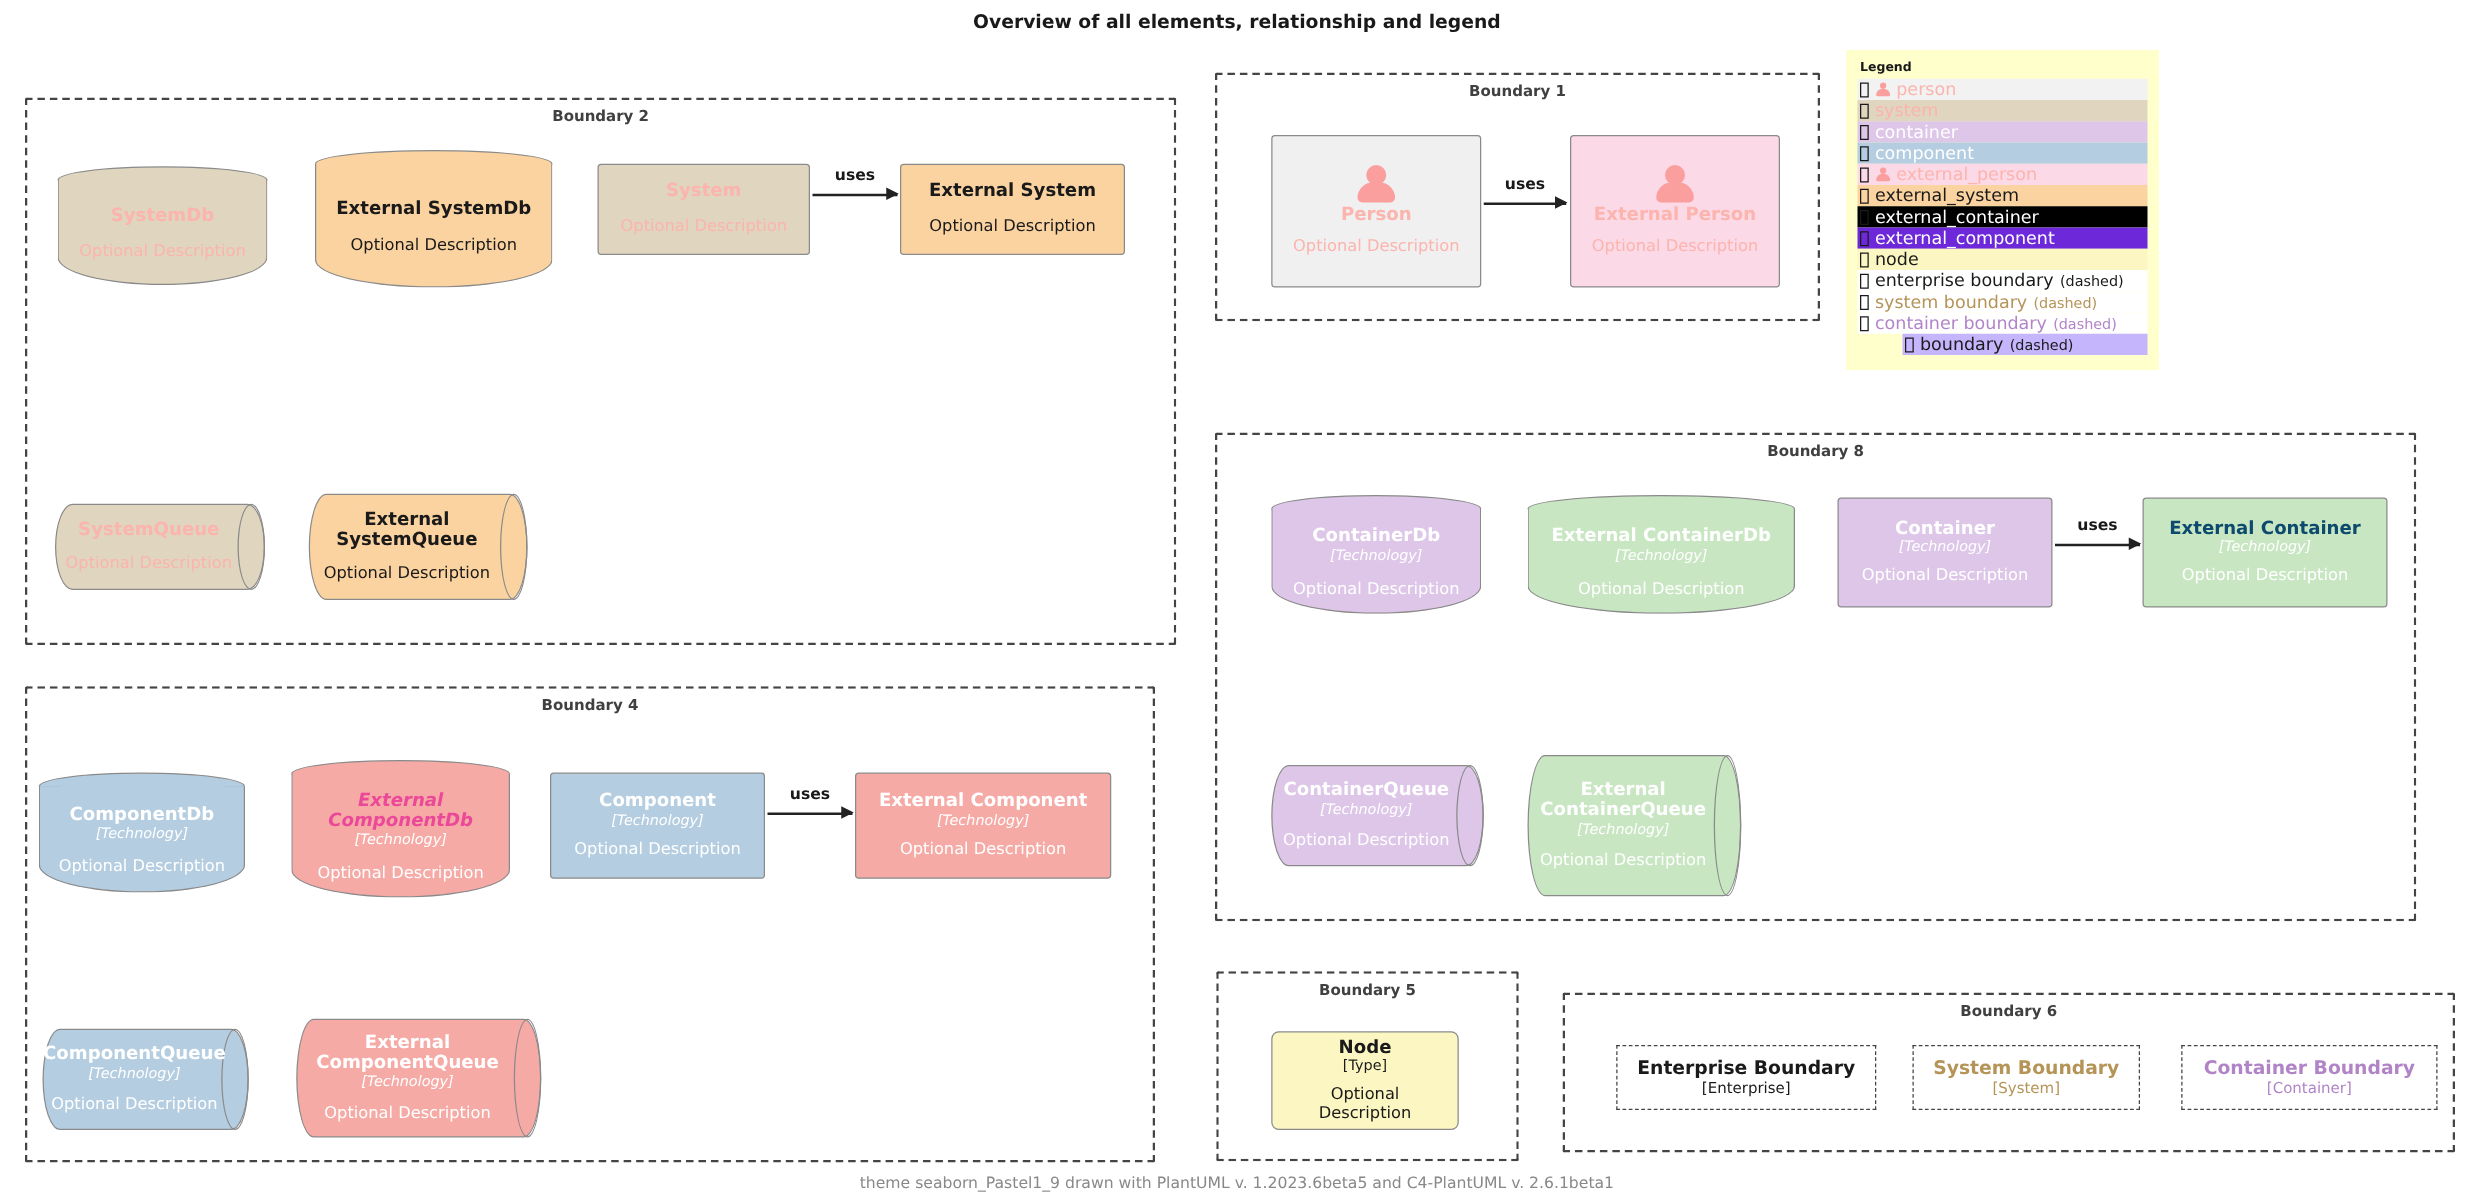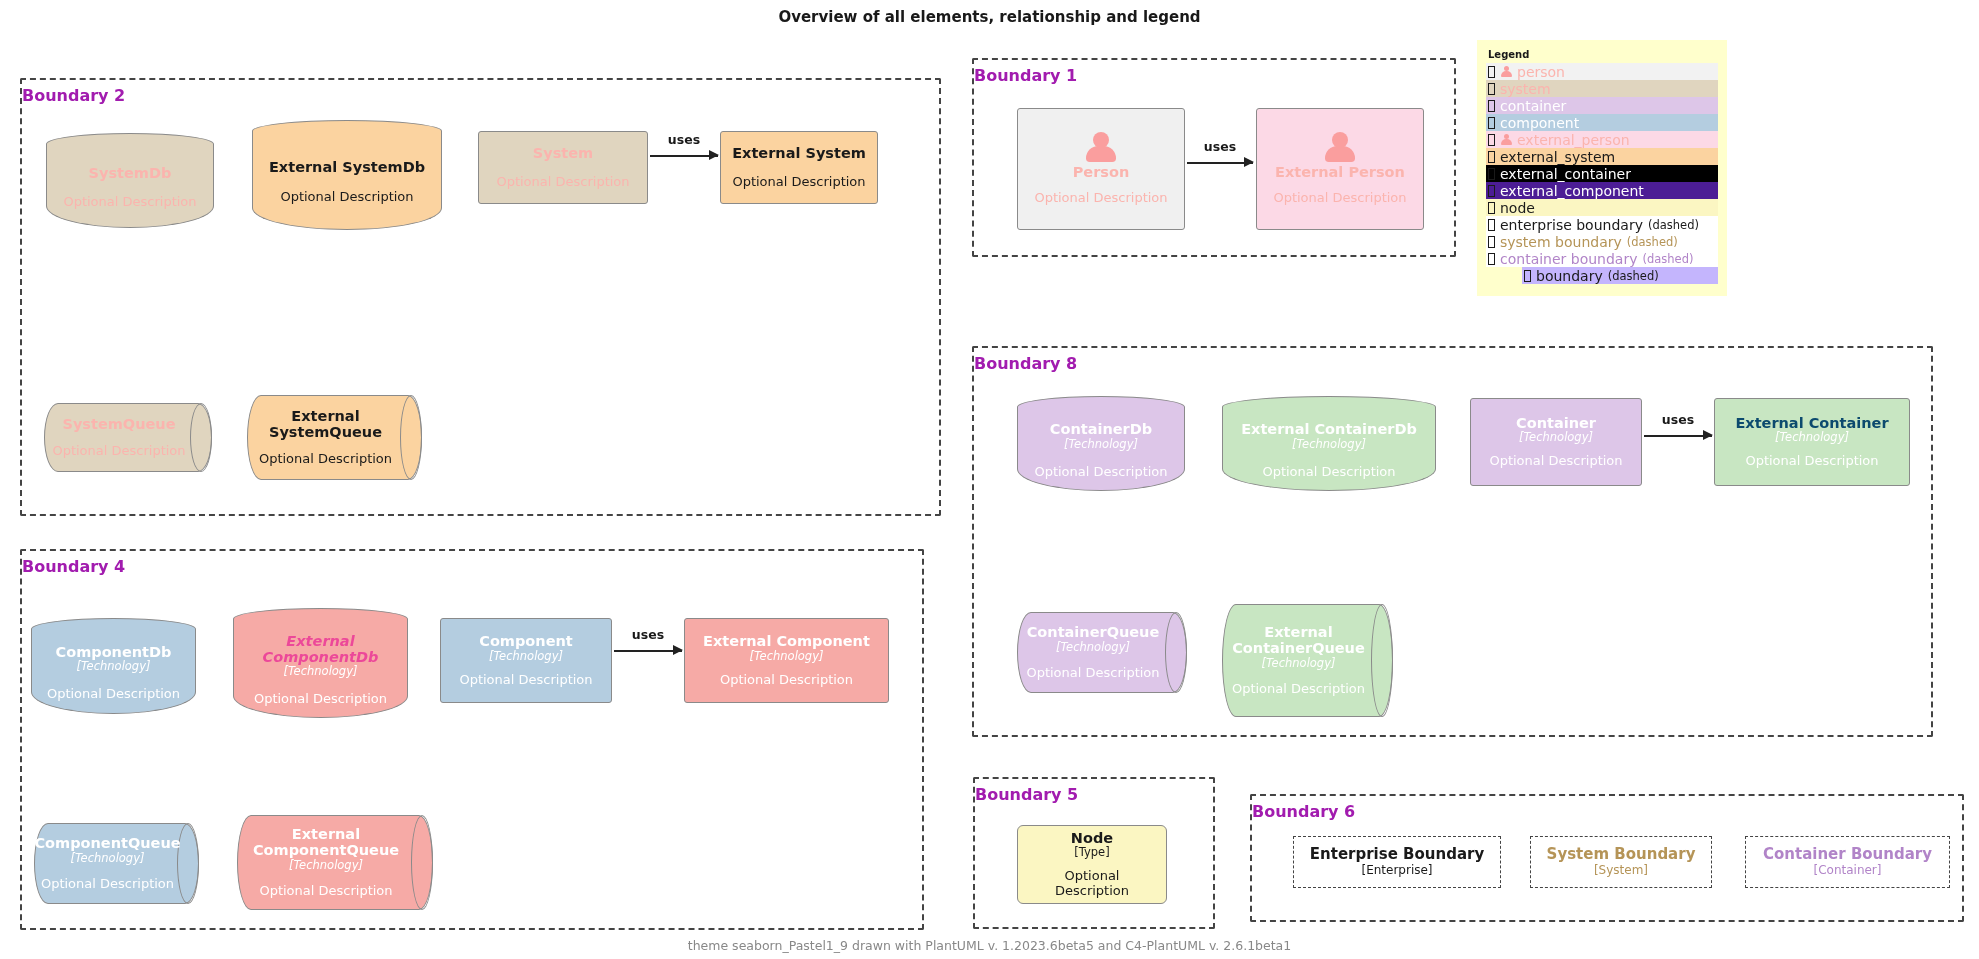--- a/index.html
+++ b/index.html
@@ -16,22 +16,22 @@
   }
   #footer-note{
     left:0;top:938px;width:1979px;text-align:center;
     font-size:12.5px;color:#888888;
   }
   
   .boundary{
     border:2px dashed #444444;border-radius:2px;background:transparent;
   }
   .boundary-title{
-    position:absolute;left:0;top:6px;width:100%;text-align:left;
-    font-size:16px;font-weight:bold;color:#a21caf;
+    position:absolute;left:0;top:6px;width:100%;text-align:center;
+    font-size:12px;font-weight:bold;color:#404040;
   }
   .b-sys{border-color:#b59457;}
   .b-cont{border-color:#b184c8;}
   
   .el{
     position:absolute;box-sizing:border-box;
     display:flex;flex-direction:column;align-items:center;justify-content:center;
     text-align:center;border:1px solid #8a8a8a;border-radius:3px;
     padding:6px 8px;
   }
@@ -154,21 +154,21 @@
   <div class="nm" style="color:#fbb4ae;">System</div>
   <div class="desc" style="color:#fbb4ae;">Optional Description</div>
 </div>
 
 <div class="rel" style="left:650px;top:148px;width:68px;height:14px;">
   <div class="line"></div>
   <div class="head"></div>
   <div class="rlbl">uses</div>
 </div>
 
-<div class="el" style="left:720px;top:131px;width:158px;height:73px;background:#fbd3a0;">
+<div class="el" style="left:720px;top:131px;width:180px;height:73px;background:#fbd3a0;">
   <div class="nm" style="color:#1a1a1a;">External System</div>
   <div class="desc" style="color:#1a1a1a;">Optional Description</div>
 </div>
 
 <div class="q" style="left:44px;top:403px;width:168px;height:69px;">
   <div class="body" style="background:#e0d5bf;"></div>
   <div class="cap"></div>
   <div class="lbl">
     <div class="nm" style="color:#fbb4ae;">SystemQueue</div>
     <div class="desc" style="color:#fbb4ae;">Optional Description</div>
@@ -306,21 +306,21 @@
         <span style="color: rgb(251, 180, 174);">external_person</span>
       </div>
       <div class="lg-row" style="background: rgb(251, 211, 160);">
         <span class="tofu"></span>
         <span style="color: rgb(26, 26, 26);">external_system</span>
       </div>
       <div class="lg-row" style="background: #000000;">
         <span class="tofu"></span>
         <span style="color: rgb(255, 255, 255);">external_container</span>
       </div>
-      <div class="lg-row" style="background: #4c1d95;">
+      <div class="lg-row" style="background: #6d28d9;">
         <span class="tofu"></span>
         <span style="color: rgb(255, 255, 255);">external_component</span>
       </div>
       <div class="lg-row" style="background: rgb(251, 246, 194);">
         <span class="tofu"></span>
         <span style="color: rgb(26, 26, 26);">node</span>
       </div>
       <div class="lg-row" style="background: rgb(255, 255, 255);">
         <span class="tofu"></span>
         <span style="color: rgb(26, 26, 26);">enterprise boundary</span>

